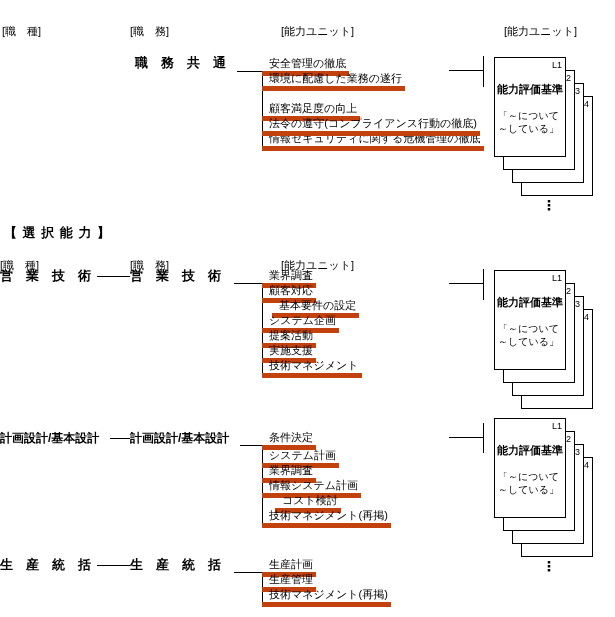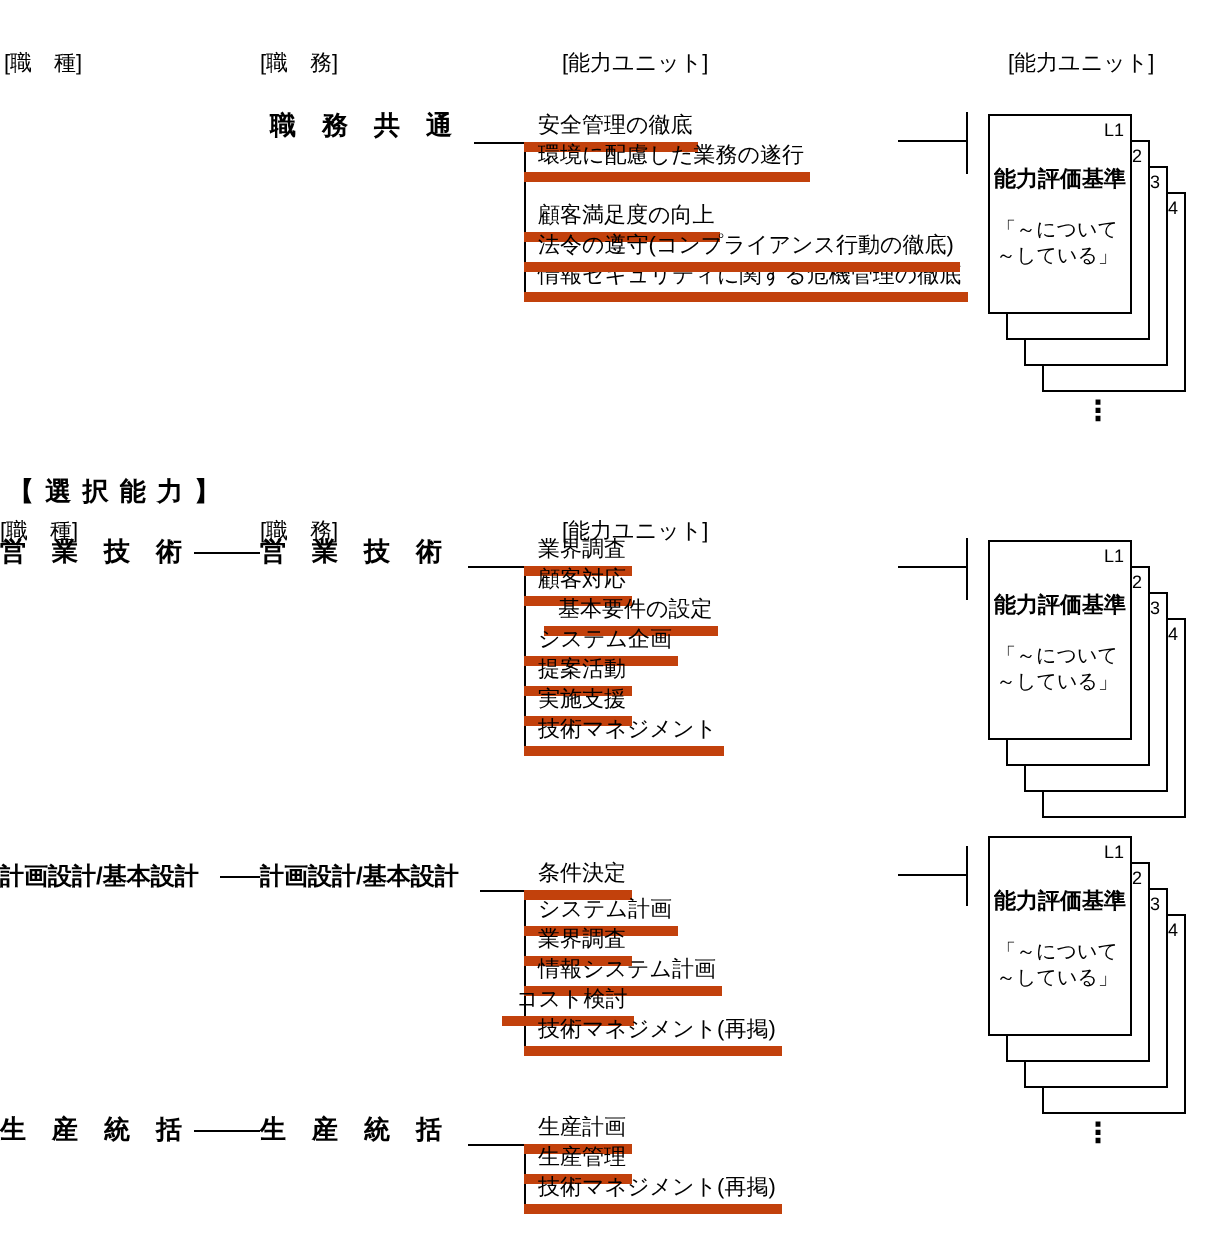--- a/index.html
+++ b/index.html
@@ -62,21 +62,21 @@
         <span class="lvl">L2</span>
       </div>
     <div class="card pos1">
       <span class="lvl">L1</span>
       <div class="card-title">能力評価基準</div>
       <div class="card-body">「～について～している」</div>
     </div>
   </div>
   <div class="dots" style="left:542px;top:198px">⋮</div>
 
-  <div class="sec-title" style="left:4px;top:237px">【 選 択 能 力 】</div>
+  <div class="sec-title" style="left:4px;top:224px">【 選 択 能 力 】</div>
 
   <div class="col-header" style="left:0px;top:258px">[職　種]</div>
   <div class="col-header" style="left:130px;top:258px">[職　務]</div>
   <div class="col-header" style="left:281px;top:258px">[能力ユニット]</div>
 
   <div class="type-label" style="left:0px;top:269px">営　業　技　術</div>
   <div class="hline" style="left:97px;top:276px;width:33px"></div>
   <div class="duty-label" style="left:130px;top:269px">営　業　技　術</div>
   <div class="hline" style="left:234px;top:283px;width:28px"></div>
   <div class="vline" style="left:262px;top:283px;height:90px"></div>
@@ -112,21 +112,21 @@
   <div class="type-label sm" style="left:0px;top:431px">計画設計/基本設計</div>
   <div class="hline" style="left:110px;top:438px;width:20px"></div>
   <div class="duty-label sm" style="left:130px;top:431px">計画設計/基本設計</div>
   <div class="hline" style="left:240px;top:445px;width:22px"></div>
   <div class="vline" style="left:262px;top:445px;height:78px"></div>
 
   <div class="unit" style="left:262px;top:431px">条件決定</div>
   <div class="unit" style="left:262px;top:449px">システム計画</div>
   <div class="unit" style="left:262px;top:464px">業界調査</div>
   <div class="unit" style="left:262px;top:479px">情報システム計画</div>
-  <div class="unit" style="left:251px;top:494px">コスト検討</div>
+  <div class="unit" style="left:275px;top:494px">コスト検討</div>
   <div class="unit" style="left:262px;top:509px">技術マネジメント(再掲)</div>
 
   <div class="hline" style="left:449px;top:437px;width:34px"></div>
   <div class="vline" style="left:483px;top:423px;height:30px"></div>
 
   <div class="stack" style="left:494px;top:418px">
     <div class="card pos4">
         <span class="lvl">L4</span>
       </div>
     <div class="card pos3">

